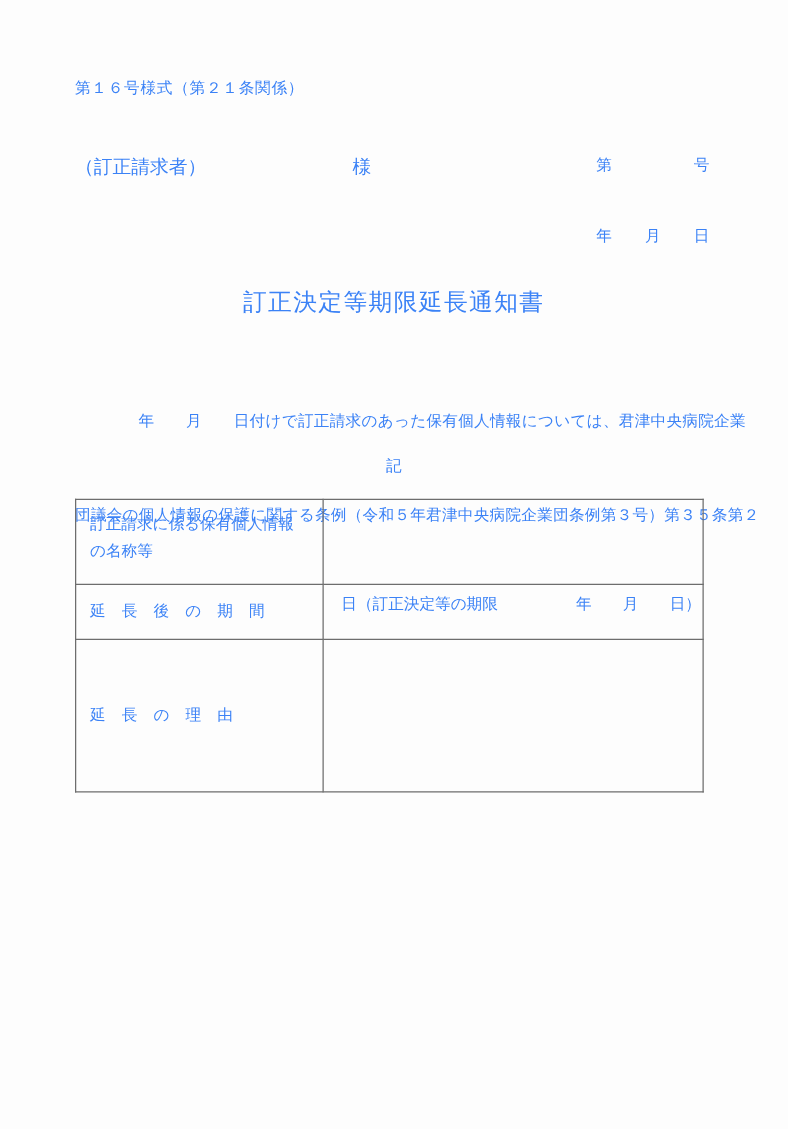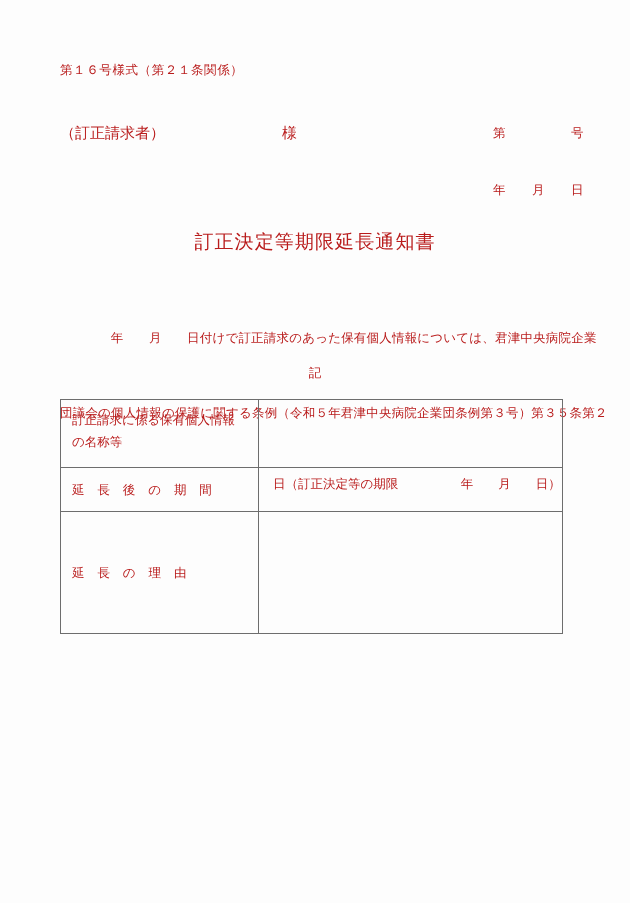--- a/index.html
+++ b/index.html
@@ -5,39 +5,39 @@
   html, body {
     margin: 0;
     padding: 0;
     background: #ffffff;
   }
   .page {
     position: relative;
     width: 630px;
     height: 903px;
     background: #fdfdfd;
-    font-family: Liberation Serif, serif;
-    color: #b91c1c;
+    font-family: Liberation Mono, monospace;
+    color: #3b82f6;
     overflow: hidden;
   }
 
   
   .form-no {
     position: absolute;
     left: 60px;
     top: 62px;
     font-size: 12.5px;
     letter-spacing: 0.6px;
     white-space: pre;
   }
 
   
   .doc-meta {
     position: absolute;
-    right: 46px;
+    right: 62px;
     top: 86px;
     font-size: 12.5px;
     line-height: 19px;
     text-align: center;
     white-space: pre;
   }
   .doc-meta div { letter-spacing: 0.5px; }
 
   
   .addressee-row {

